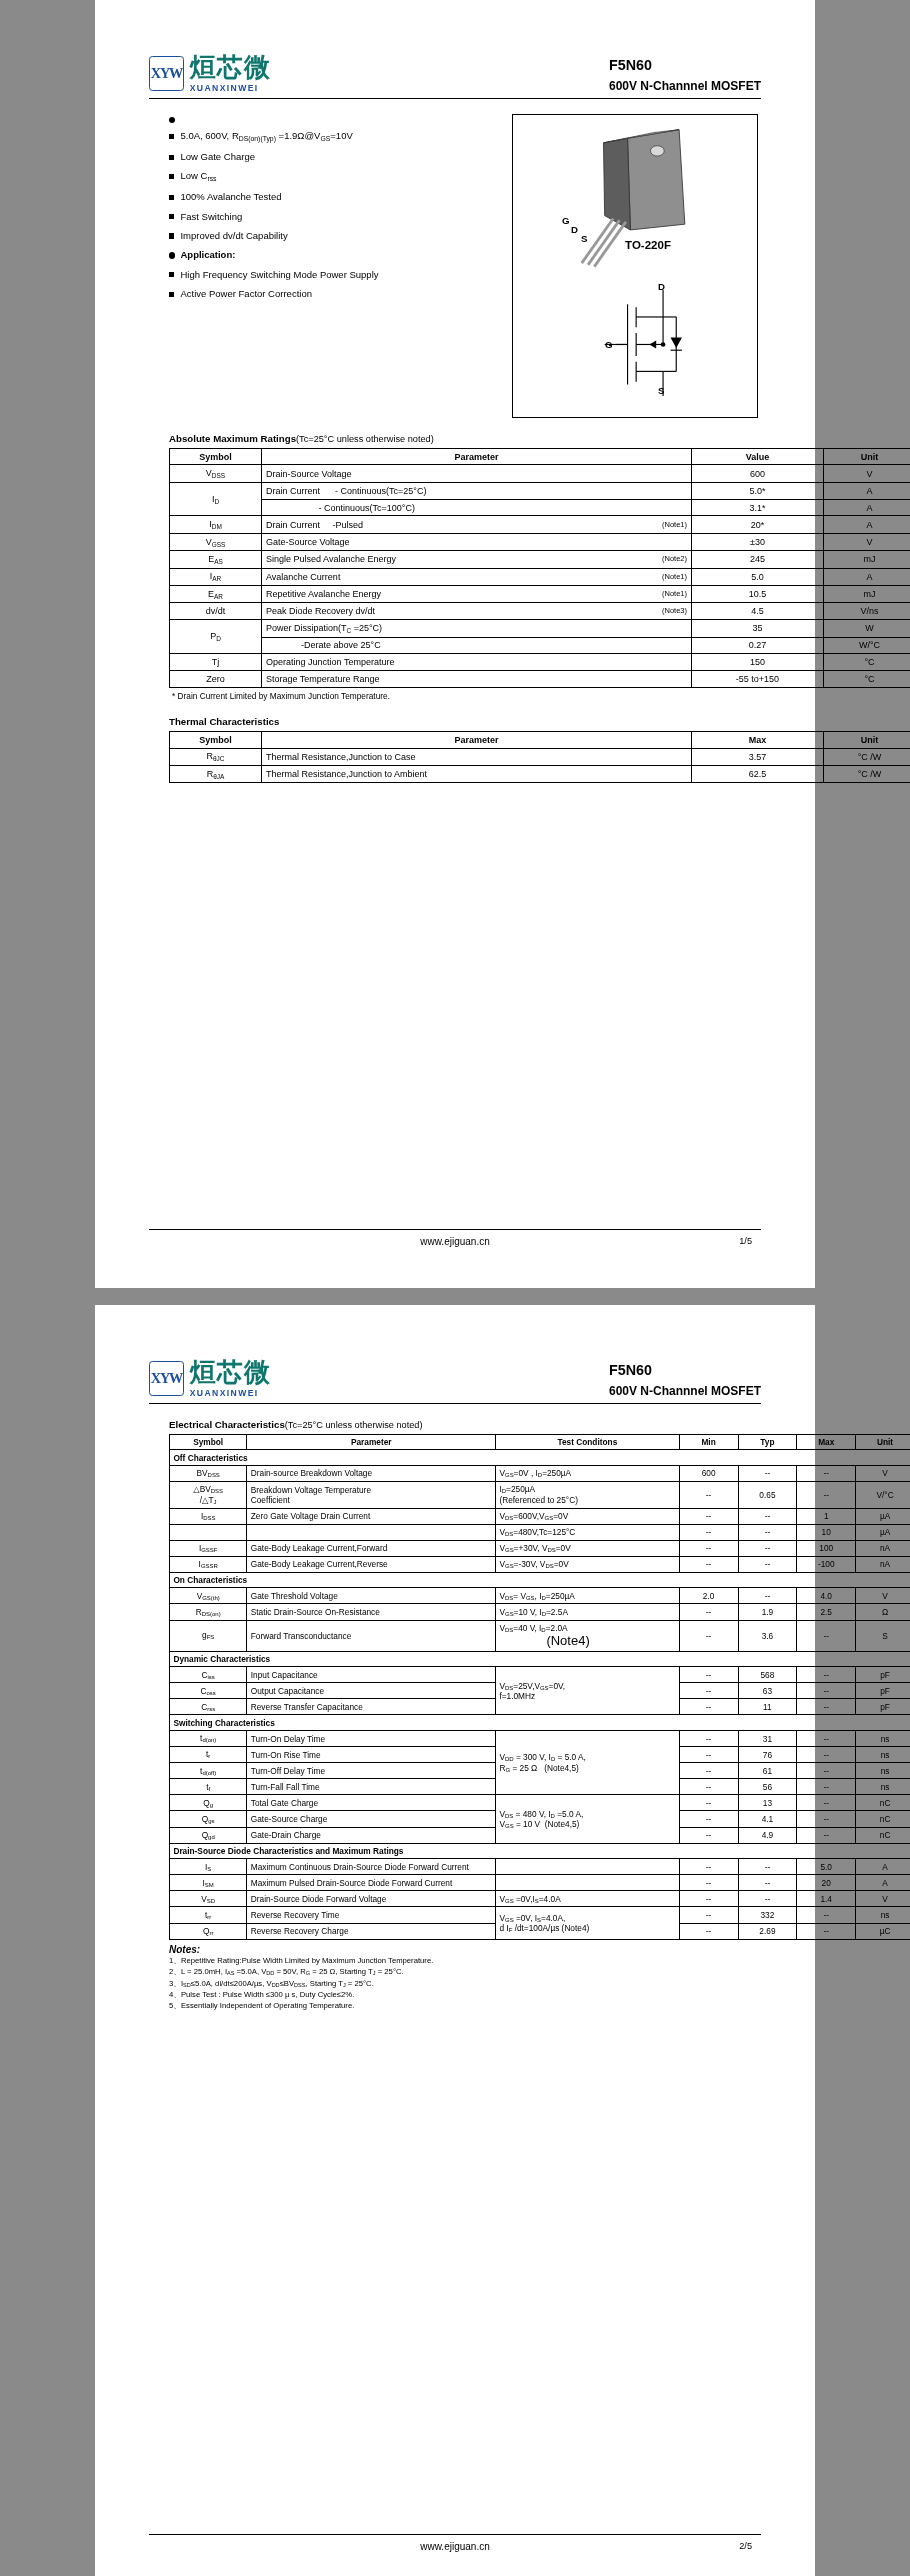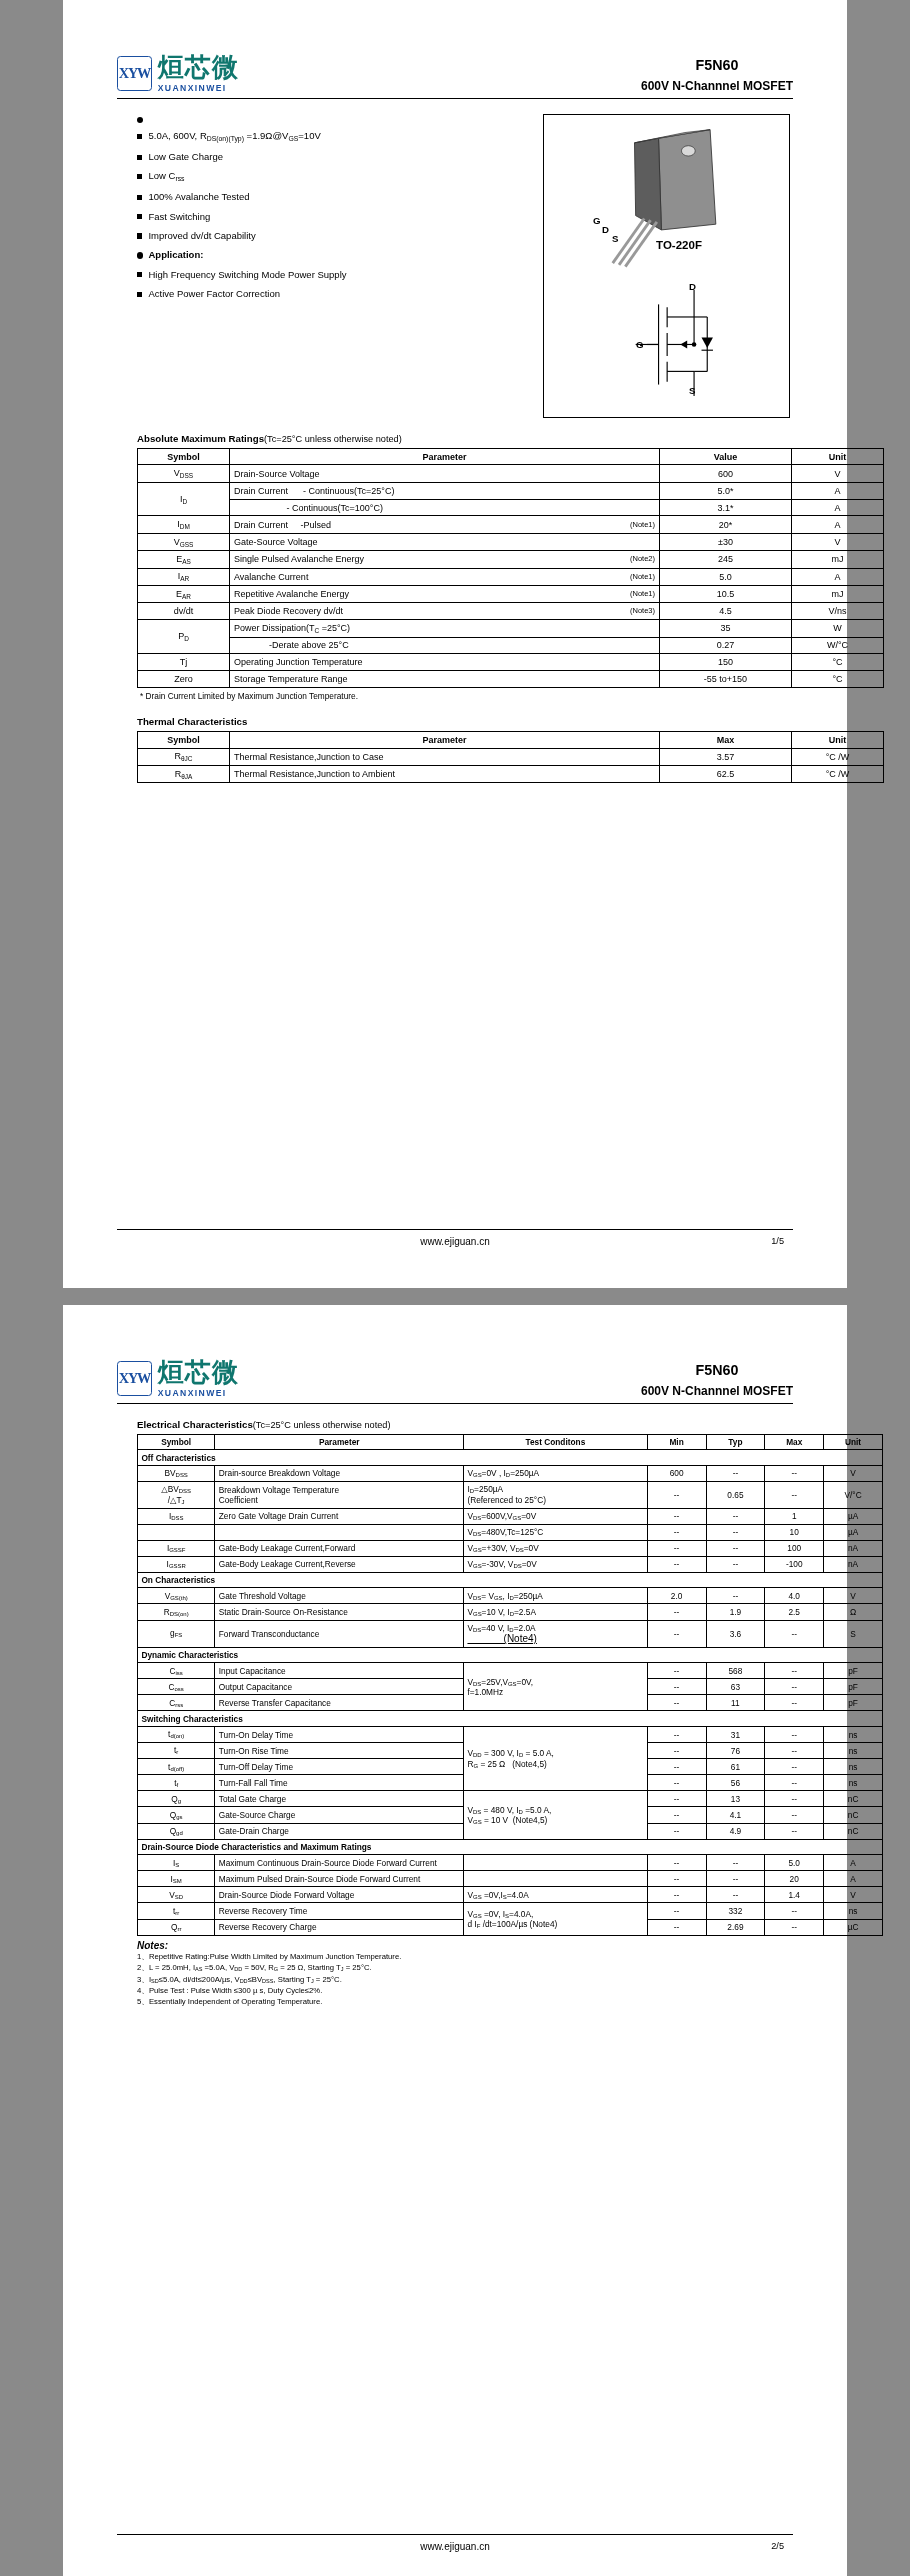--- a/index.html
+++ b/index.html
@@ -1,28 +1,28 @@
 <!DOCTYPE html>
 <html style="font-size:9.2px"><head>
 <meta charset="utf-8">
 <style>
   html,body{margin:0;padding:0;background:#8a8a8a;font-family:"Liberation Sans",sans-serif;}
-  .page{width:784px;background:#fff;margin:0 auto;position:relative;box-sizing:border-box;}
+  .page{width:720px;background:#fff;margin:0 auto;position:relative;box-sizing:border-box;}
   .page1{height:1288px;}
   .page2{height:1288px;}
   .inner{padding:0 54px;box-sizing:border-box;}
 
   
   .hdr{display:flex;align-items:flex-start;justify-content:space-between;padding-top:54px;}
   .logo-wrap{display:flex;align-items:flex-start;}
   .logo-badge{width:33px;height:33px;border:1.7px solid #1a4fa0;border-radius:3.4px;display:flex;align-items:center;justify-content:center;margin-right:5.7px;margin-top:2.3px;}
   .logo-badge span{color:#1a4fa0;font-weight:bold;font-size:14.3px;letter-spacing:-1.1px;font-family:"Liberation Serif",serif;}
   .logo-cn{font-size:26px;font-weight:bold;color:#0f766e;line-height:1;letter-spacing:1.1px;font-family:"DejaVu Sans",sans-serif;}
   .logo-en{font-size:8.6px;color:#1a4fa0;letter-spacing:1.4px;margin-top:2.9px;font-weight:bold;}
-  .hdr-right{text-align:center;padding-top:3.4px;}
+  .hdr-right{text-align:left;padding-top:3.4px;}
   .part-no{font-size:14.3px;font-weight:bold;color:#000;}
   .part-desc{font-size:12px;font-weight:bold;color:#000;margin-top:5.7px;}
   .hdr-rule{border-bottom:1.1px solid #000;margin-top:4.6px;}
 
   
   .feat-row{display:flex;margin-top:15px;}
   .feat-col{width:401px;padding-left:20px;box-sizing:border-box;}
   .feat{font-size:9.5px;color:#000;margin-bottom:7.5px;display:flex;align-items:flex-start;line-height:1.25;}
   .bsq{width:5.2px;height:5.2px;background:#000;display:inline-block;margin-right:6.3px;margin-top:3.4px;flex:none;}
   .bdot{width:6.3px;height:6.3px;background:#000;border-radius:50%;display:inline-block;margin-right:5.2px;margin-top:2.9px;flex:none;}
@@ -46,21 +46,21 @@
   table.t td,table.t th{border:0.6px solid #000;font-size:9px;padding:2.9px 4px;color:#000;}
   .c{text-align:center;}
   .l{text-align:left;}
   .note-line{font-size:8.3px;margin:2.9px 0 0 23px;}
 
   
   table.e{border-collapse:collapse;width:746px;margin-left:20px;table-layout:fixed;}
   table.e td{border:0.6px solid #000;font-size:8.3px;padding:2.3px 3.4px;color:#000;}
   table.e td.hd{font-weight:bold;text-align:center;}
   td.grp{font-weight:bold;text-align:left;}
-  .small{font-size:10px;text-decoration:underline;}
+  .small{font-size:13px;}
 
   
   .footer{position:absolute;bottom:41px;left:0;width:100%;}
   .footer .rule{border-top:0.9px solid #000;margin:0 54px;}
   .footer .row{display:flex;justify-content:center;position:relative;margin-top:5.7px;}
   .footer .url{font-size:10px;color:#000;}
   .footer .pg{position:absolute;right:63px;font-size:9.2px;}
   .gap{height:17px;background:#8a8a8a;}
 
   .notes{margin-left:20px;margin-top:4.6px;}

